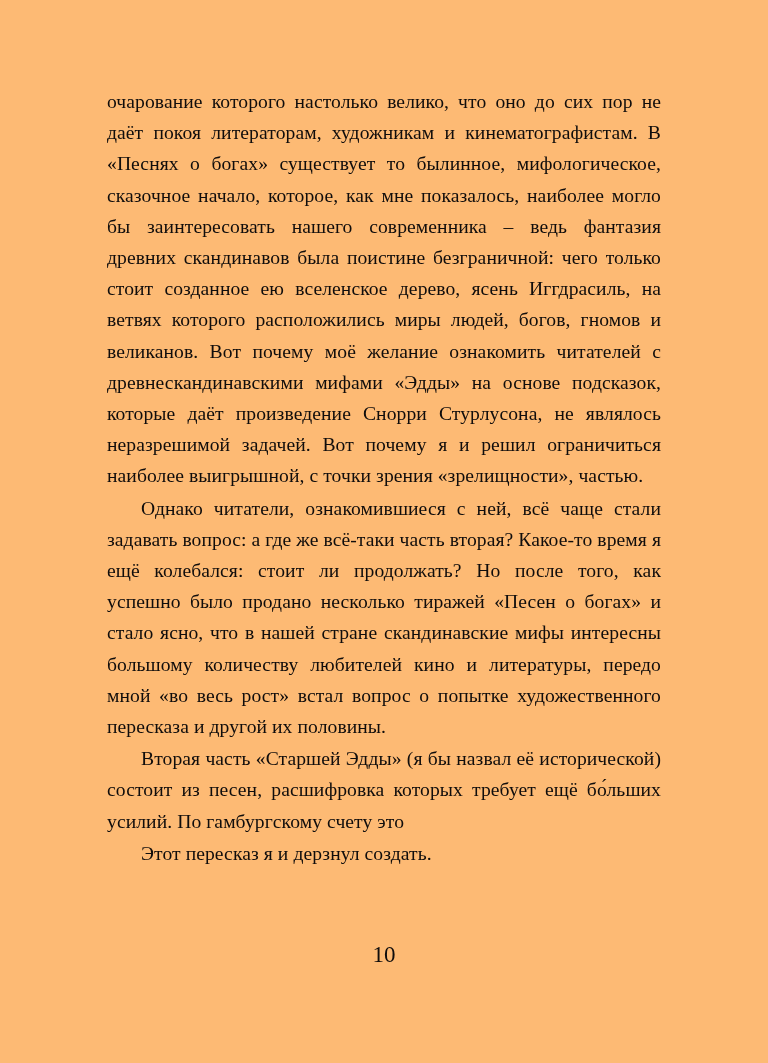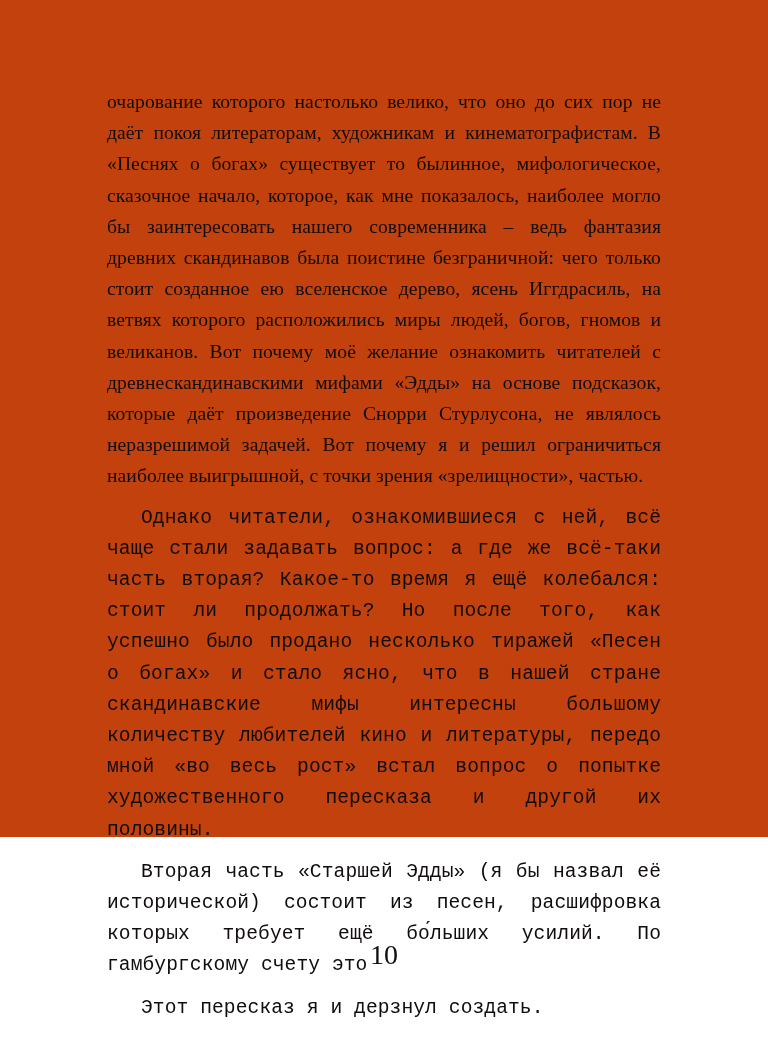--- a/index.html
+++ b/index.html
@@ -14,52 +14,51 @@
     position: relative;
     font-family: "Liberation Serif", "DejaVu Serif", serif;
     color: #100d0c;
     overflow: hidden;
   }
   .page {
     position: absolute;
     left: 0;
     top: 0;
     width: 768px;
-    height: 837px;
-    background: #c2410c;
+    height: 1063px;
+    background: #fdba74;
   }
   .text-block {
     position: absolute;
     left: 107px;
     top: 86px;
     width: 554px;
   }
   .para {
     margin: 0;
     font-size: 19.6px;
     line-height: 31.2px;
     text-align: justify;
     text-justify: inter-word;
     hyphens: manual;
     letter-spacing: 0.08px;
   }
   .para + .para {
-    margin-top: 11px;
-    font-family: Liberation Mono, monospace;
+    margin-top: 1px;
   }
   .indent {
     text-indent: 34px;
   }
   .folio {
     position: absolute;
     left: 0;
     top: 942px;
     width: 768px;
     text-align: center;
-    font-size: 28px;
+    font-size: 23px;
     line-height: 26px;
     font-family: "Liberation Serif", "DejaVu Serif", serif;
     color: #100d0c;
   }
 </style>
 </head>
 <body>
 
 <div class="page">
 

